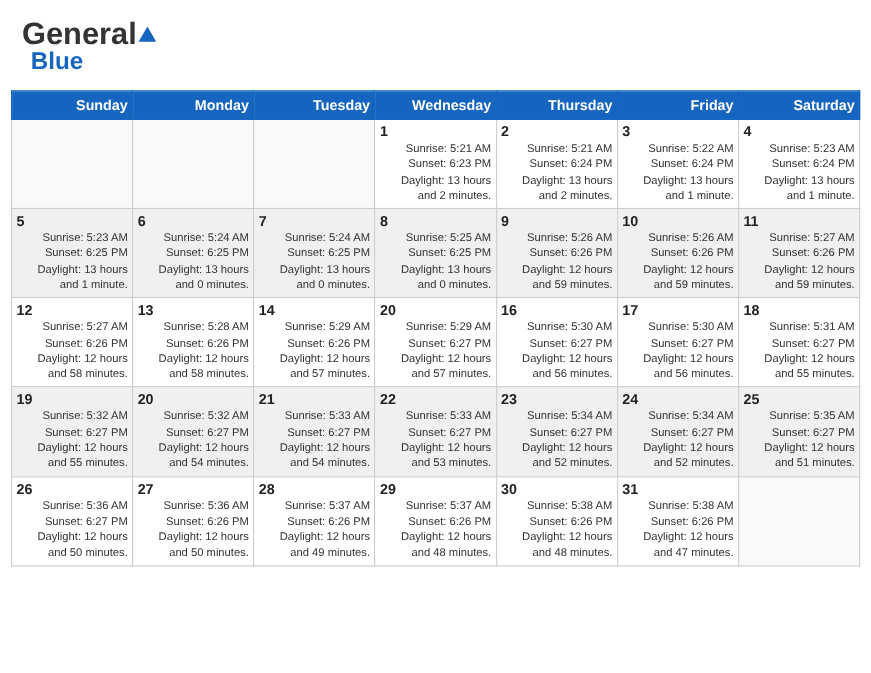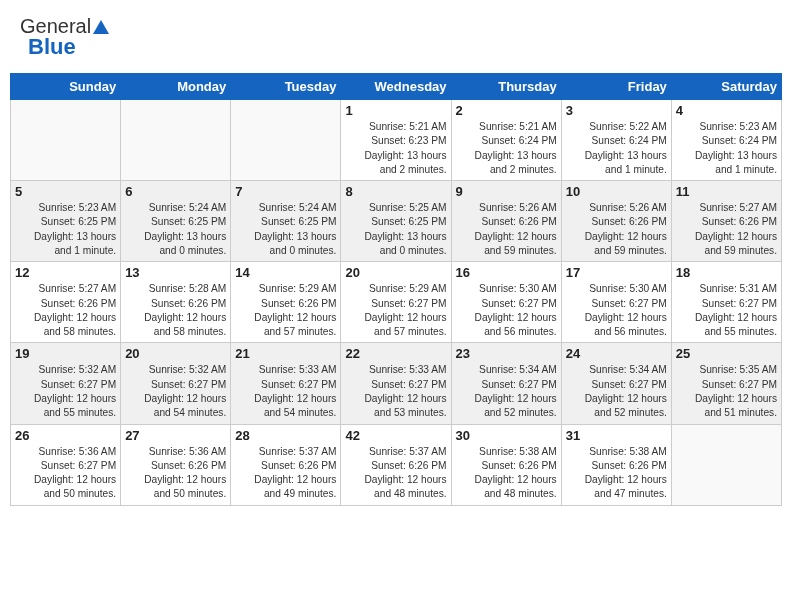--- a/index.html
+++ b/index.html
@@ -78,21 +78,21 @@
     .row-shaded td {
       background: #f0f0f0;
     }
   </style>
 </head>
 <body>
 
 <div class="header">
   <div class="logo">
     <div style="display:flex;align-items:center;">
-      <span class="logo-general" style="font-size:20px;font-weight:normal;color:#333;">General</span>
+      <span class="logo-general" style="font-size:28px;font-weight:bold;color:#333;">General</span>
       <svg width="18" height="18" viewBox="0 0 18 18" style="margin:0 1px;">
         <polygon points="9,2 17,16 1,16" fill="#1565c0"></polygon>
       </svg>
     </div>
     <span class="logo-blue" style="font-size:22px;font-weight:bold;color:#1565c0;margin-top:-4px;margin-left:8px;">Blue</span>
   </div>
   <div class="title-block">
     <div class="month-title"></div>
     <div class="location-title"></div>
   </div>
@@ -313,21 +313,21 @@
 and 50 minutes.</div>
         </td>
         <td>
           <span class="day-num">28</span>
           <div class="day-info" style="white-space: pre-line;">Sunrise: 5:37 AM
 Sunset: 6:26 PM
 Daylight: 12 hours
 and 49 minutes.</div>
         </td>
         <td>
-          <span class="day-num">42</span>
+          <span class="day-num">29</span>
           <div class="day-info" style="white-space: pre-line;">Sunrise: 5:37 AM
 Sunset: 6:26 PM
 Daylight: 12 hours
 and 48 minutes.</div>
         </td>
         <td>
           <span class="day-num">30</span>
           <div class="day-info" style="white-space: pre-line;">Sunrise: 5:38 AM
 Sunset: 6:26 PM
 Daylight: 12 hours

